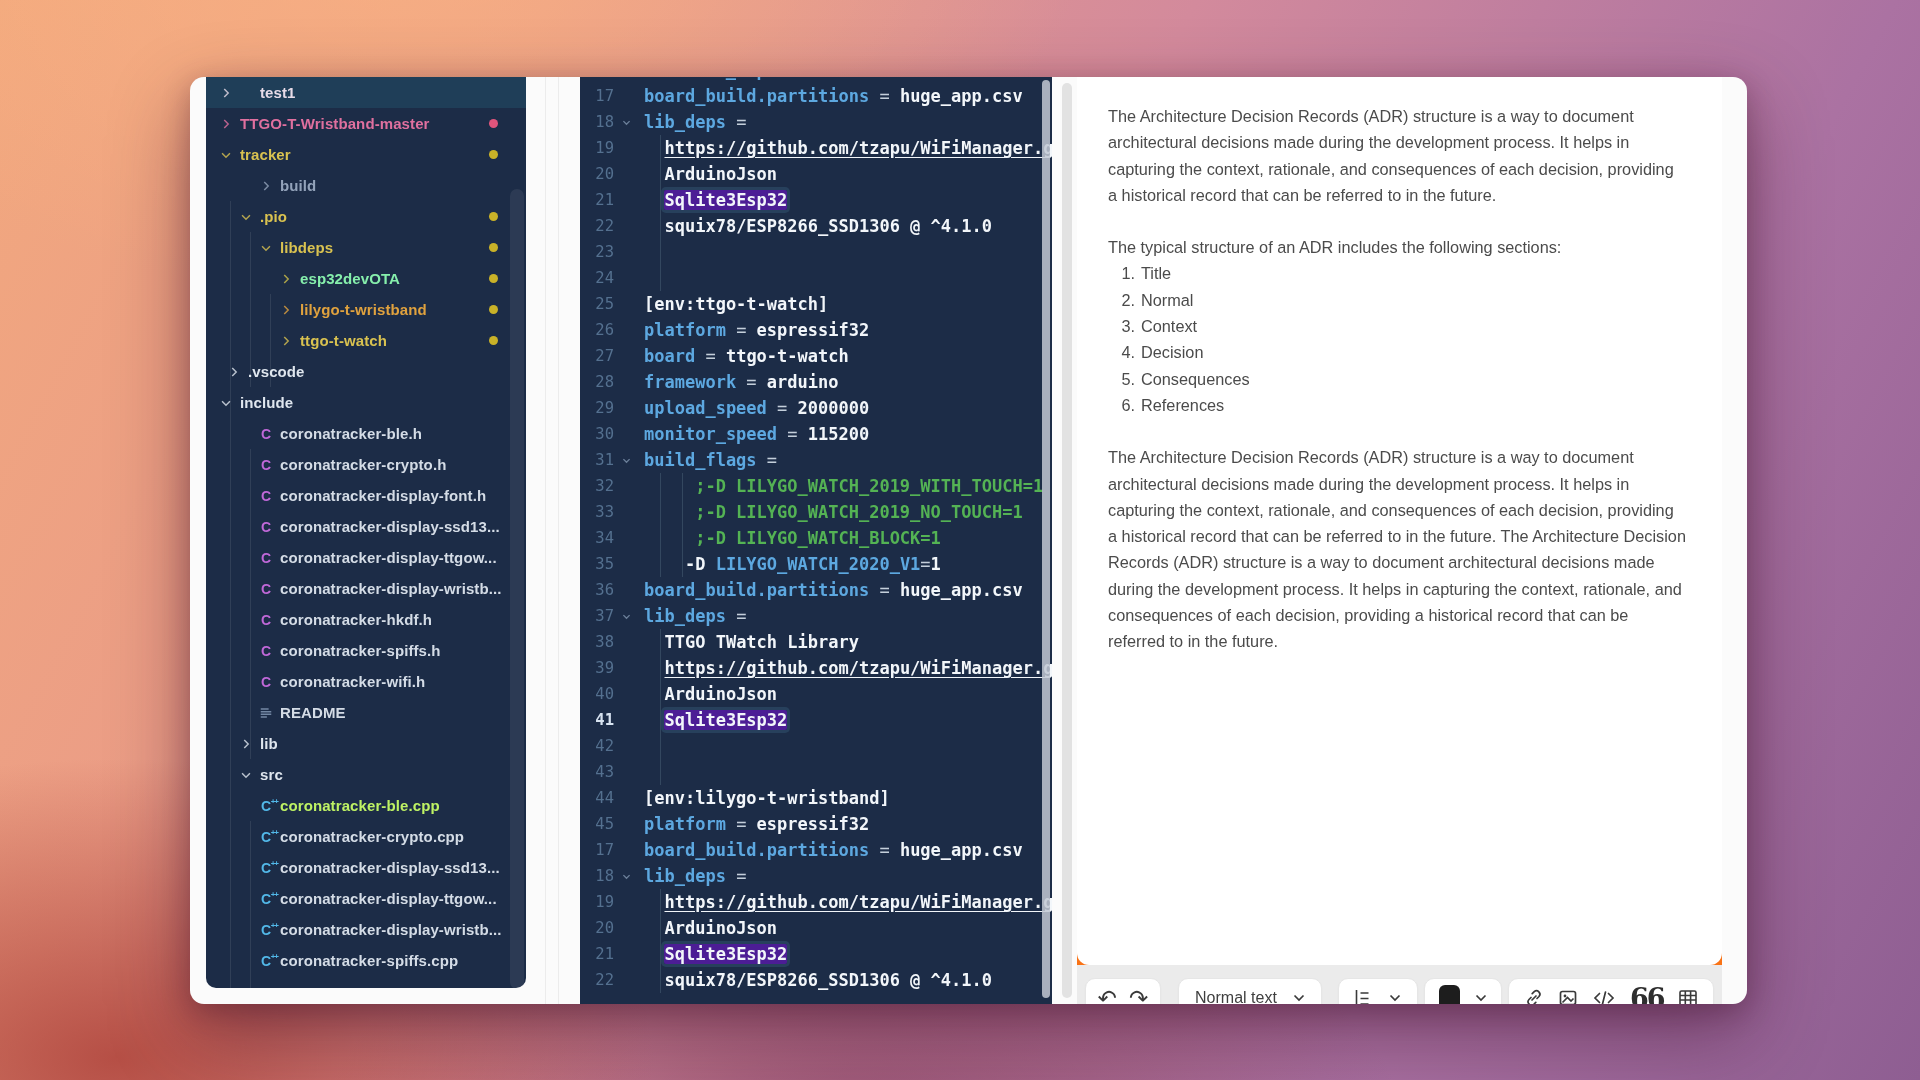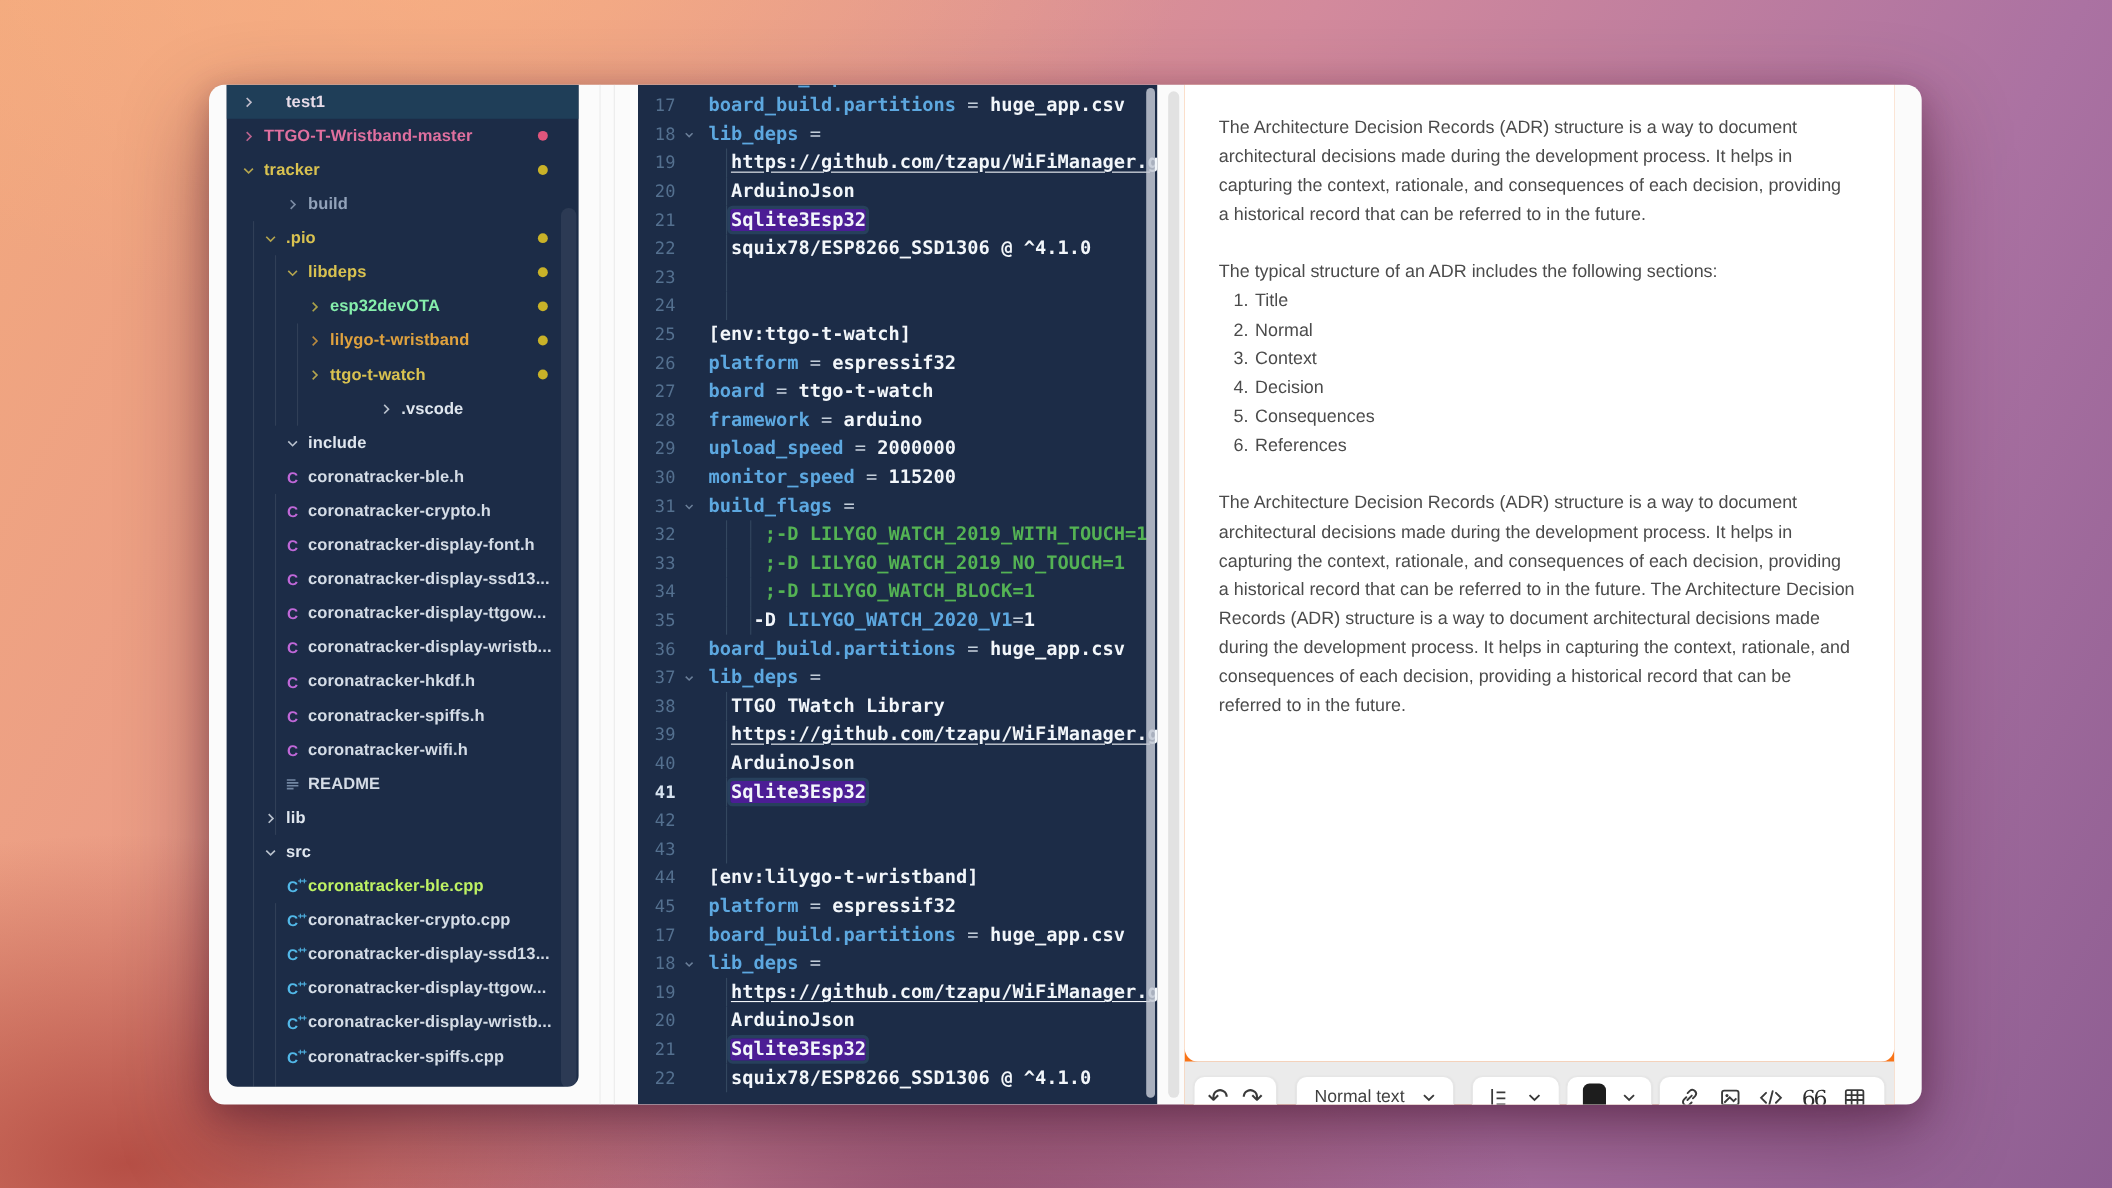--- a/index.html
+++ b/index.html
@@ -71,21 +71,21 @@
 
   
   .toolbar{position:absolute;left:0;top:888px;width:645px;height:39px;background:#ebebeb;}
   .tgroup{position:absolute;top:13px;height:40px;background:#ffffff;border:1px solid #e6e6e6;
     border-radius:10px;display:flex;align-items:center;justify-content:space-evenly;
     box-sizing:border-box;box-shadow:0 1px 2px rgba(0,0,0,.04);}
   .tbtn{display:flex;align-items:center;justify-content:center;color:#3a3a3a;cursor:pointer;}
   .tbtn .uglyph{font-family:"DejaVu Sans",sans-serif;font-size:23px;line-height:20px;color:#3a3a3a;}
   .tlabeltxt{font-size:16px;color:#3f3f3f;}
   .swatch{width:21px;height:26px;background:#1d1d1d;border-radius:6px;}
-  .qglyph{font-family:"DejaVu Serif",serif;font-size:20px;font-weight:400;letter-spacing:-2px;color:#2e2e2e;}
+  .qglyph{font-family:"DejaVu Serif",serif;font-size:27px;font-weight:700;letter-spacing:-2px;color:#2e2e2e;}
 </style>
 </head>
 <body>
 
 <div class="stage">
   <div class="window">
 
     <div class="sidebar">
       <div id="tree">
           <div class="trow sel" style="padding-left: 12px;">
@@ -160,29 +160,29 @@
           </div>
           <div class="trow" style="padding-left: 72px;">
             <span class="tico chev" style="color:#d9c250">
               <svg width="14" height="14" viewBox="0 0 16 16">
                 <path d="M6 3.5 L10.5 8 L6 12.5" fill="none" stroke="currentColor" stroke-width="1.7"></path>
               </svg>
             </span>
             <span class="tlabel" style="color:#d9c250">ttgo-t-watch</span>
             <span class="tdot" style="background:#c9b228"></span>
           </div>
-          <div class="trow" style="padding-left: 32px; justify-content: center;">
+          <div class="trow" style="padding-left: 20px;">
             <span class="tico chev" style="color:#dfe6ee">
               <svg width="14" height="14" viewBox="0 0 16 16">
                 <path d="M6 3.5 L10.5 8 L6 12.5" fill="none" stroke="currentColor" stroke-width="1.7"></path>
               </svg>
             </span>
             <span class="tlabel" style="color:#dfe6ee">.vscode</span>
           </div>
-          <div class="trow" style="padding-left: 52px;">
+          <div class="trow" style="padding-left: 12px;">
             <span class="tico chev" style="color:#dfe6ee">
               <svg width="14" height="14" viewBox="0 0 16 16">
                 <path d="M3.5 6 L8 10.5 L12.5 6" fill="none" stroke="currentColor" stroke-width="1.7"></path>
               </svg>
             </span>
             <span class="tlabel" style="color:#dfe6ee">include</span>
           </div>
           <div class="trow" style="padding-left: 52px;">
             <span class="tico cfile">C</span>
             <span class="tlabel" style="color:#d4dce6">coronatracker-ble.h</span>

